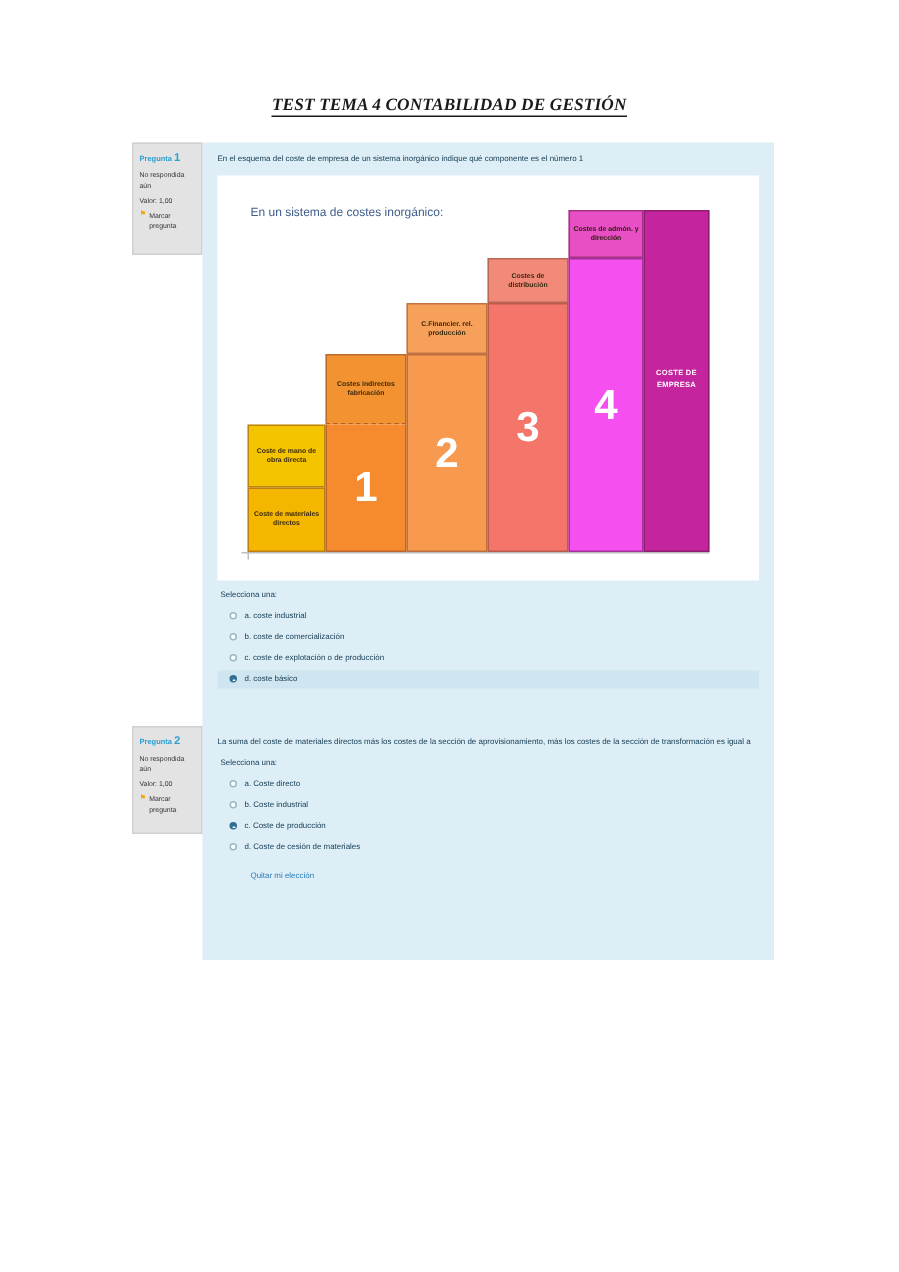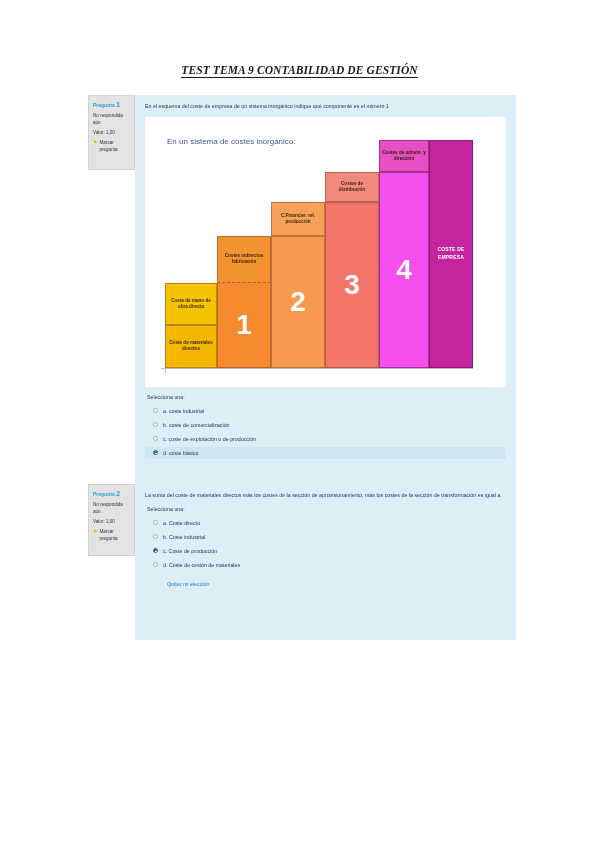--- a/index.html
+++ b/index.html
@@ -201,21 +201,21 @@
   .clear-link{
     margin:10px 0 0 22px;
     font-size:5.3px;
     color:#2a7bb5;
   }
 </style>
 </head>
 <body>
 
 <div class="doc-title">
-  <span>TEST TEMA 9 CONTABILIDAD DE GESTIÓN</span>
+  <span>TEST TEMA 4 CONTABILIDAD DE GESTIÓN</span>
 </div>
 
 <div class="question" id="q1">
 
   <div class="q-side">
     <div class="q-num">
       <span>Pregunta</span>
       <b>1</b>
     </div>
     <div class="q-state">No respondida aún</div>

